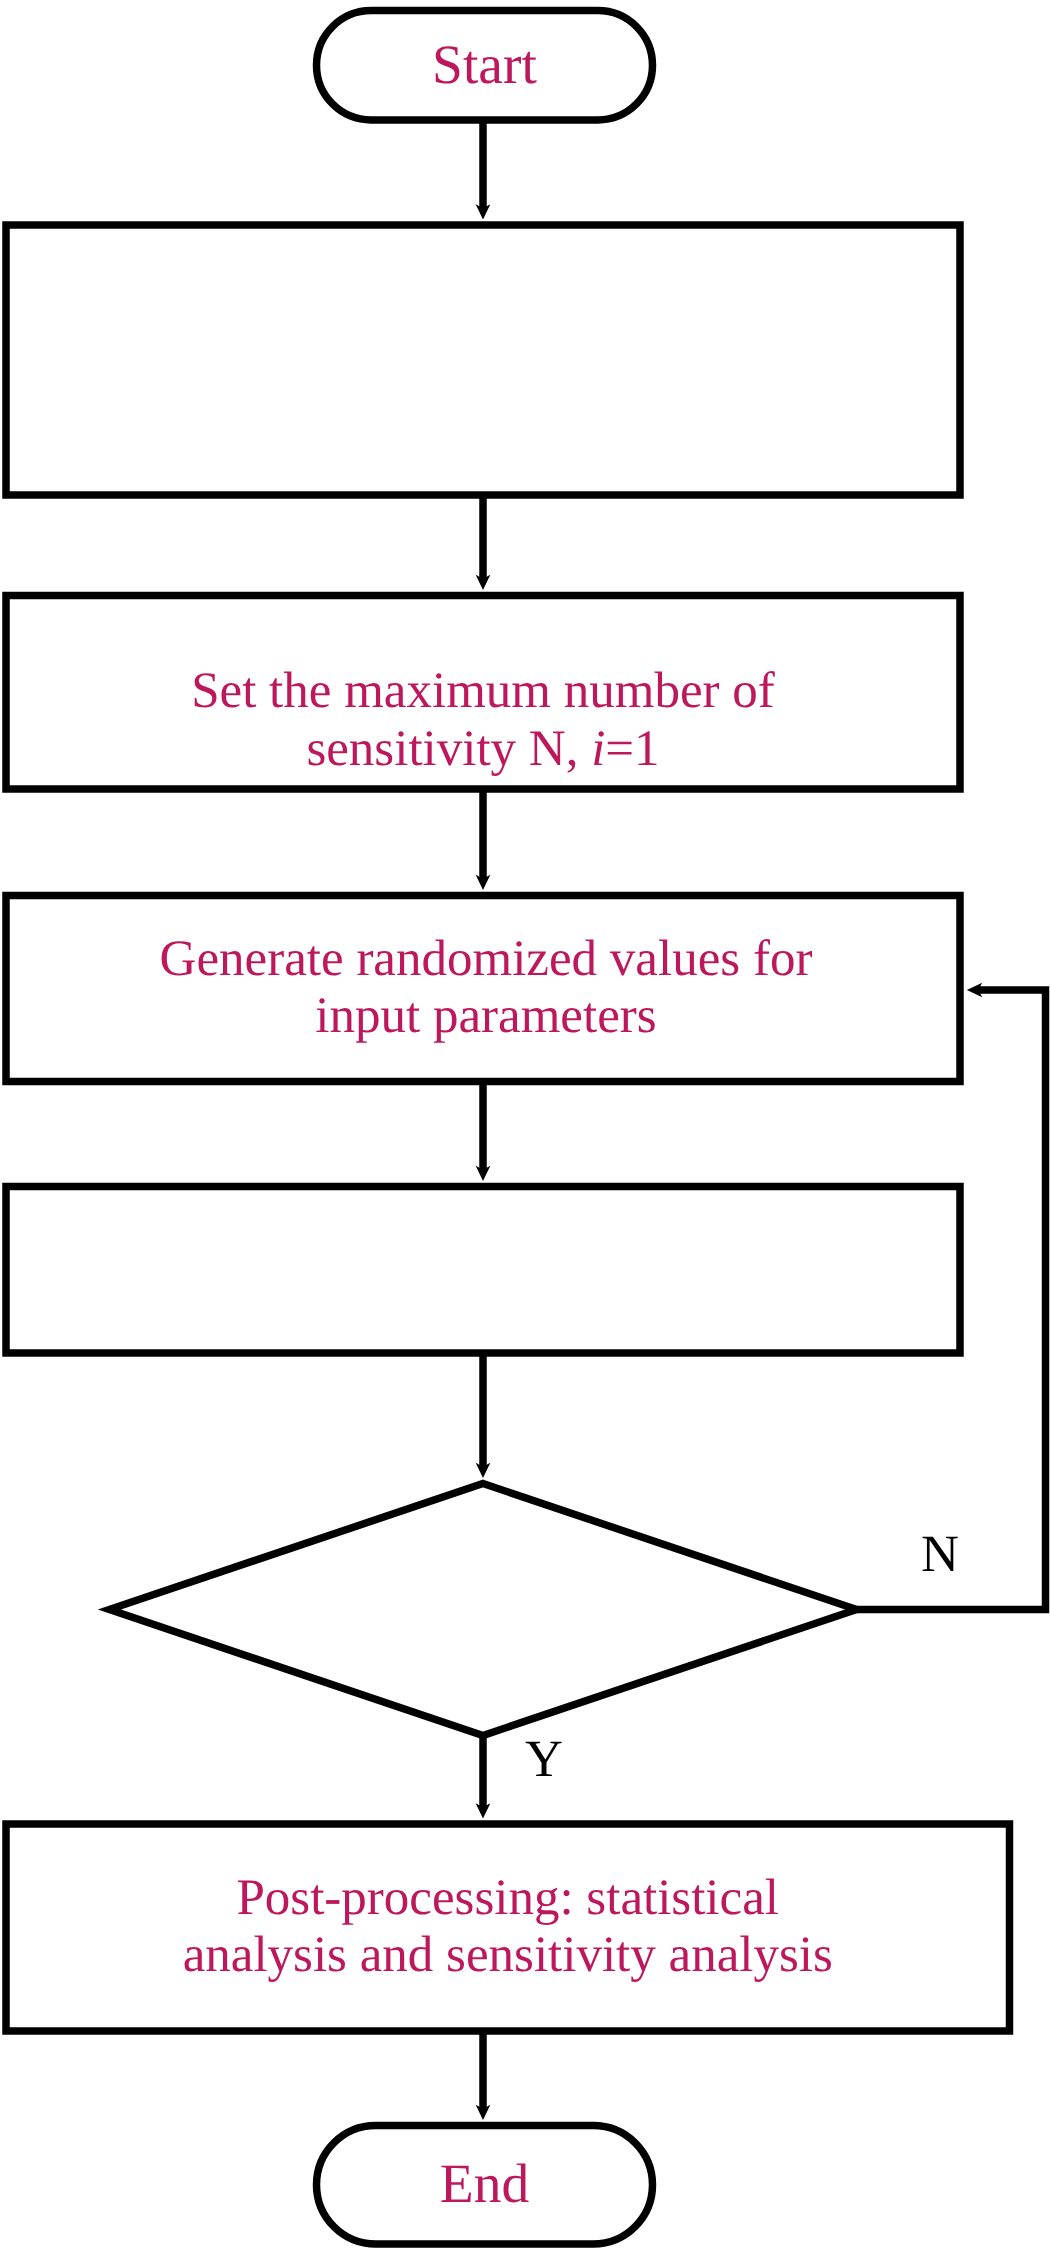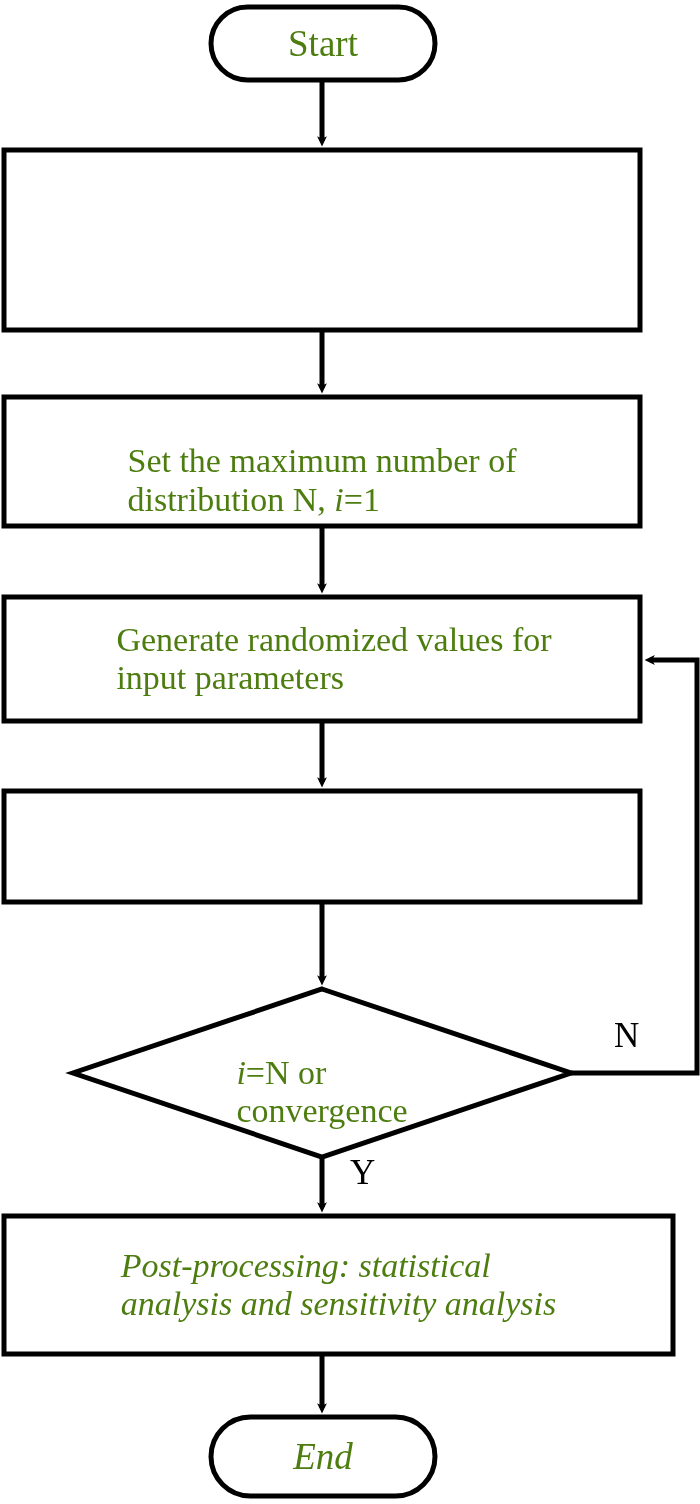--- a/index.html
+++ b/index.html
@@ -24,25 +24,25 @@
     left: 0;
     top: 0;
     width: 700px;
     height: 1504px;
   }
   .node-label {
     position: absolute;
     display: flex;
     align-items: center;
     justify-content: center;
-    text-align: left;
+    text-align: center;
     line-height: 1.12;
     font-family: "Liberation Serif", "DejaVu Serif", serif;
     font-size: 34px;
-    color: #4d7c0f;
+    color: #be185d;
     pointer-events: none;
     white-space: pre-line;
   }
   .terminator-label {
     font-size: 37px;
   }
   .edge-label {
     position: absolute;
     font-family: "Liberation Serif", "DejaVu Serif", serif;
     font-size: 35px;
@@ -96,33 +96,30 @@
     <line x1="322" y1="1354" x2="322" y2="1408" stroke="#000000" stroke-width="5" marker-end="url(#arrowhead)"></line>
 
     <path d="M571,1073 L697,1073 L697,660 L650,660" fill="none" stroke="#000000" stroke-width="5" stroke-linejoin="miter" marker-end="url(#arrowhead)"></path>
   </svg>
 
   <div class="node-label terminator-label" style="left:211px; top:7px; width:224px; height:73px;">Start</div>
 
 
   <div class="node-label" style="left:4px; top:397px; width:636px; height:129px;"><span>
       <span>Set the maximum number of
-distribution N, </span><span class="ital">i</span><span>=1</span>
+sensitivity N, </span><span class="ital">i</span><span>=1</span>
   </span></div>
 
-  <div class="node-label" style="left:16px; top:597px; width:636px; height:124px;">Generate randomized values for
+  <div class="node-label" style="left:6px; top:597px; width:636px; height:124px;">Generate randomized values for
 input parameters</div>
 
 
-  <div class="node-label" style="left:122px; top:1013px; width:400px; height:120px;"><span>
-      <span class="ital">i</span><span>=N or</span><br><span>convergence</span>
-  </span></div>
 
-  <div class="node-label" style="left:4px; top:1216px; width:669px; height:138px;font-style:italic;">Post-processing: statistical
+  <div class="node-label" style="left:4px; top:1216px; width:669px; height:138px;">Post-processing: statistical
 analysis and sensitivity analysis</div>
 
-  <div class="node-label terminator-label" style="left:211px; top:1417px; width:224px; height:79px;font-style:italic;">End</div>
+  <div class="node-label terminator-label" style="left:211px; top:1417px; width:224px; height:79px;">End</div>
 
   <div class="edge-label" style="left:614px; top:1016px;">N</div>
 
   <div class="edge-label" style="left:350px; top:1153px;">Y</div>
 
 </div>
 
 </body></html>

